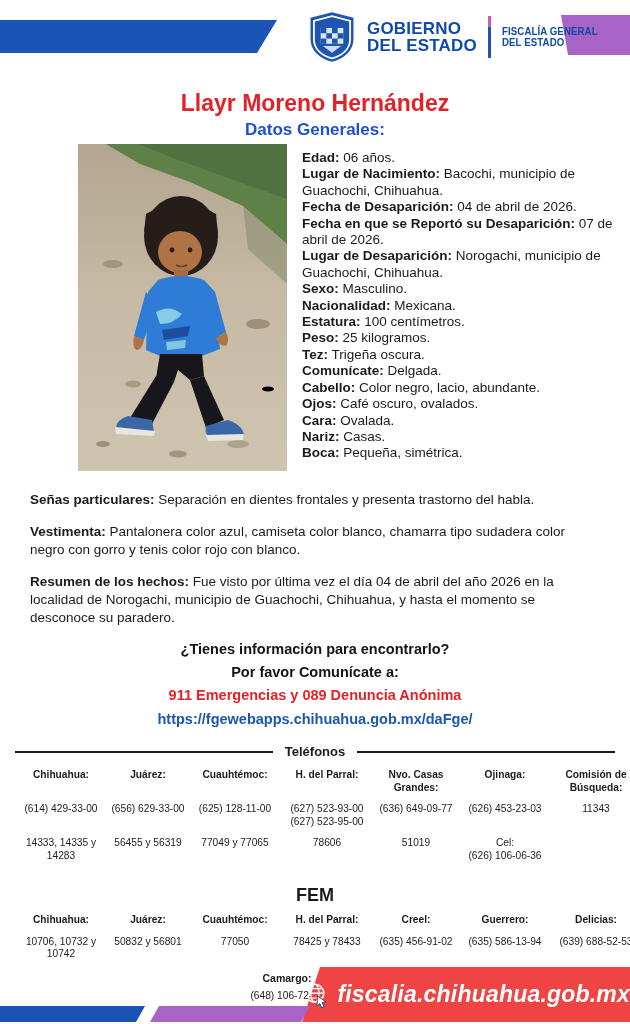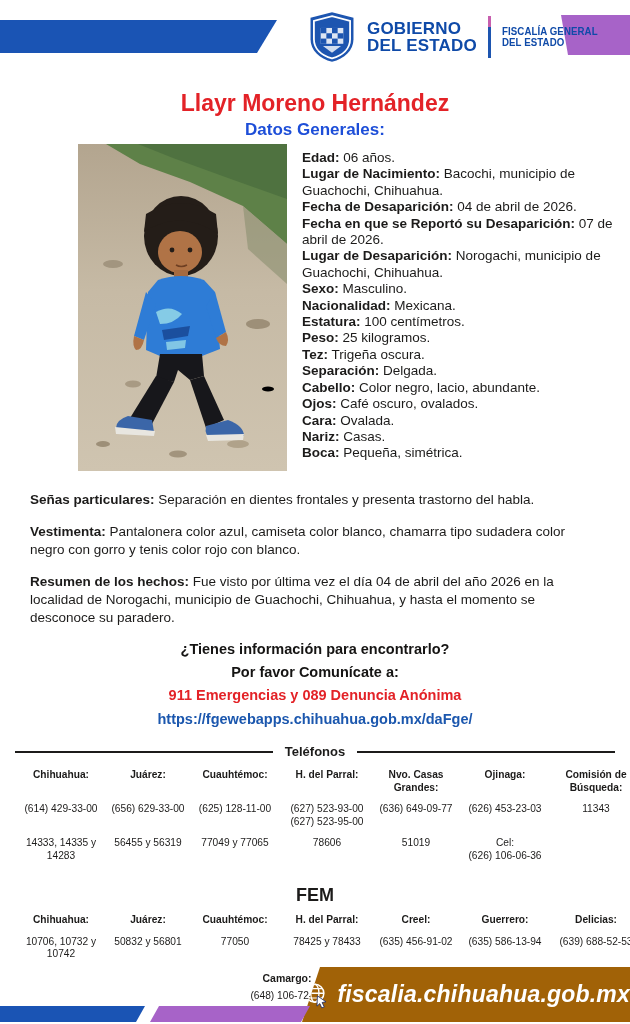--- a/index.html
+++ b/index.html
@@ -74,21 +74,21 @@
   .grid7 .hd { font-weight:bold; font-size:10.5px; line-height:12.5px; padding-bottom:9px; }
   .grid7 .cell { font-size:10.2px; line-height:12.5px; white-space:pre-line; padding-bottom:9px; }
   .fem-title { text-align:center; font-weight:bold; font-size:18px; margin:14px 0 8px 0; }
   .camargo { text-align:center; margin-top:2px; transform:translateX(-28px); }
   .camargo .cl { font-weight:bold; font-size:10.5px; margin-bottom:6px; }
   .camargo .cv { font-size:10.2px; }
 
   
   .f-navy {
     position:absolute; left:302px; top:967px; width:328px; height:55px;
-    background:#a16207;
+    background:#ef4444;
     clip-path:polygon(18px 0, 100% 0, 100% 100%, 0 100%);
     display:flex; align-items:center; justify-content:center; gap:8px;
   }
   .f-navy .site { color:#ffffff; font-weight:bold; font-style:italic; font-size:23px; letter-spacing:0.2px; }
   .globe { width:30px; height:30px; }
   .f-blue {
     position:absolute; left:0; top:1006px; width:145px; height:16px;
     background:#1a54b4;
     clip-path:polygon(0 0, 100% 0, calc(100% - 9px) 100%, 0 100%);
   }
@@ -187,21 +187,21 @@
       <li><b>Edad:</b> <span>06 años.</span></li>
       <li><b>Lugar de Nacimiento:</b> <span>Bacochi, municipio de Guachochi, Chihuahua.</span></li>
       <li><b>Fecha de Desaparición:</b> <span>04 de abril de 2026.</span></li>
       <li><b>Fecha en que se Reportó su Desaparición:</b> <span>07 de abril de 2026.</span></li>
       <li><b>Lugar de Desaparición:</b> <span>Norogachi, municipio de Guachochi, Chihuahua.</span></li>
       <li><b>Sexo:</b> <span>Masculino.</span></li>
       <li><b>Nacionalidad:</b> <span>Mexicana.</span></li>
       <li><b>Estatura:</b> <span>100 centímetros.</span></li>
       <li><b>Peso:</b> <span>25 kilogramos.</span></li>
       <li><b>Tez:</b> <span>Trigeña oscura.</span></li>
-      <li><b>Separación:</b> <span>Delgada.</span></li>
+      <li><b>Comunícate:</b> <span>Delgada.</span></li>
       <li><b>Cabello:</b> <span>Color negro, lacio, abundante.</span></li>
       <li><b>Ojos:</b> <span>Café oscuro, ovalados.</span></li>
       <li><b>Cara:</b> <span>Ovalada.</span></li>
       <li><b>Nariz:</b> <span>Casas.</span></li>
       <li><b>Boca:</b> <span>Pequeña, simétrica.</span></li>
     </ul>
   </div>
 
   <div class="paragraphs">
     <p><b>Señas particulares:</b> <span>Separación en dientes frontales y presenta trastorno del habla.</span></p>

